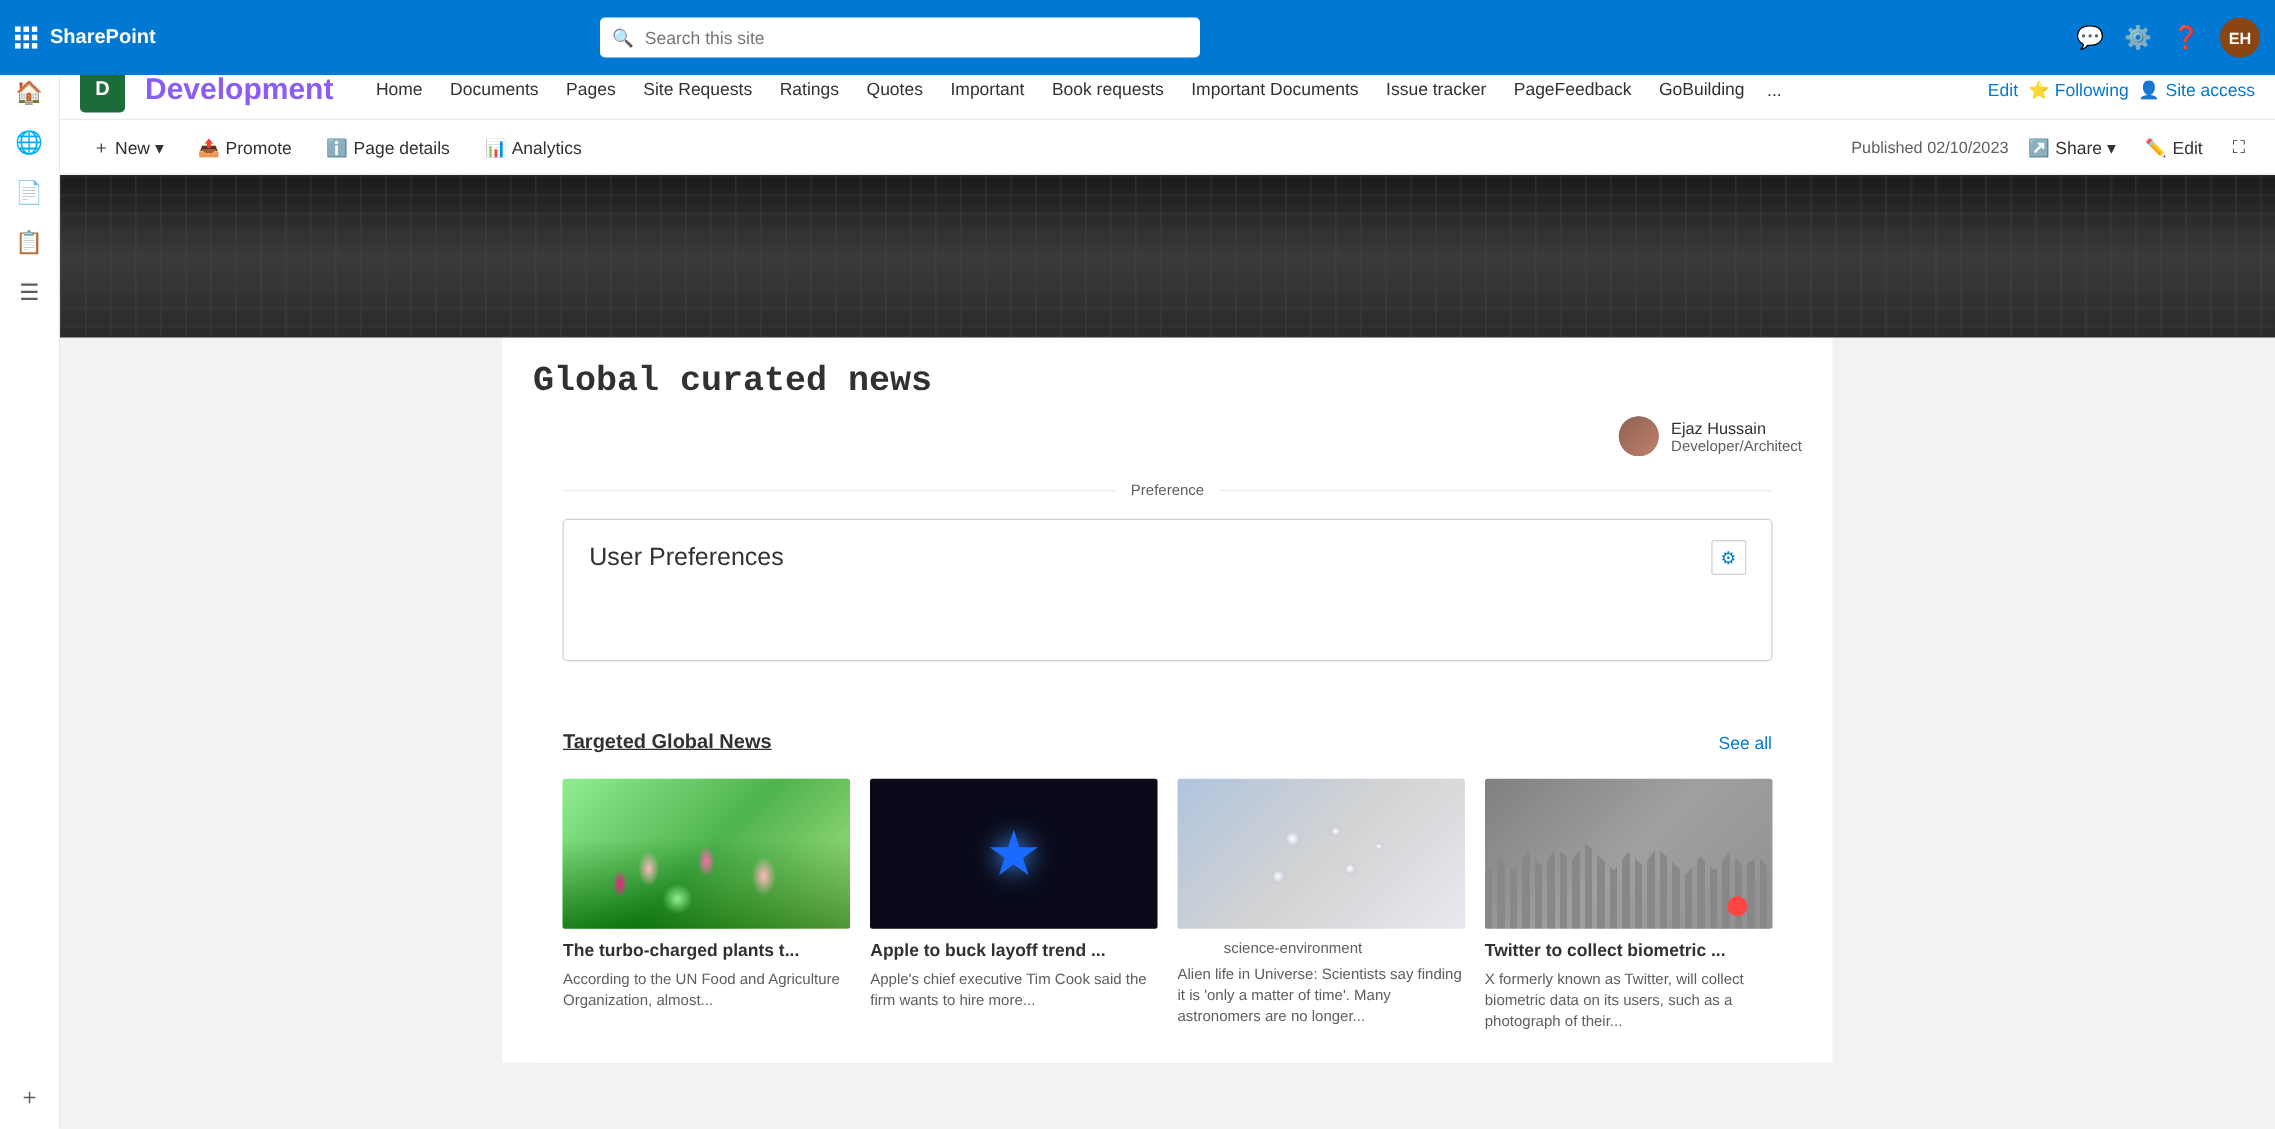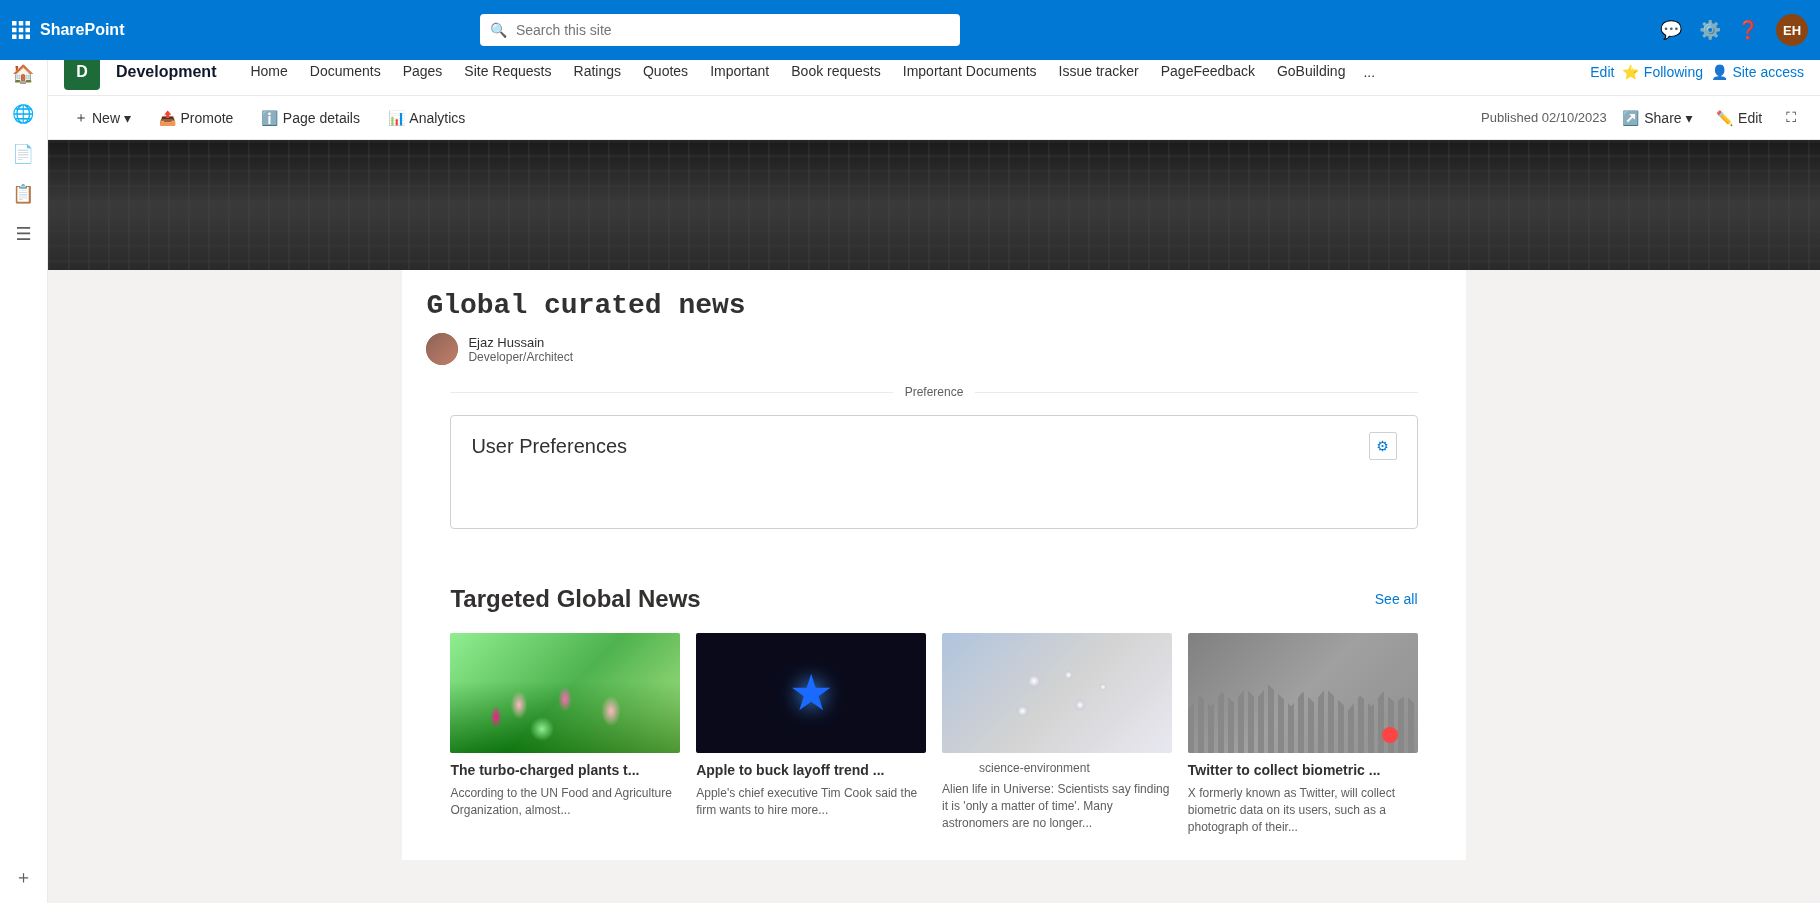--- a/index.html
+++ b/index.html
@@ -114,21 +114,21 @@
     }
     .site-logo {
       width: 36px; height: 36px;
       background: #1e6b3a;
       border-radius: 4px;
       display: flex; align-items: center; justify-content: center;
       color: white; font-size: 16px; font-weight: 700;
       flex-shrink: 0;
     }
     .site-name {
-      font-size: 16px; font-weight: 600; color: #0f172a;
+      font-size: 24px; font-weight: 600; color: #8b5cf6;
       margin-right: 8px; white-space: nowrap;
     }
     .site-nav {
       display: flex; align-items: center; gap: 2px;
       overflow: hidden;
     }
     .nav-item {
       padding: 0 10px;
       height: 48px;
       display: flex; align-items: center;
@@ -222,21 +222,21 @@
 
     .page-title {
       font-size: 28px;
       font-weight: 600;
       color: #323130;
       margin-bottom: 12px;
       font-family: Liberation Mono, monospace;
     }
 
     .author-row {
-      display: flex; align-items: center; gap: 10px;
+      display: flex; align-items: center; gap: 10px; justify-content: flex-end;
     }
     .author-avatar {
       width: 32px; height: 32px;
       border-radius: 50%;
       background: #8b6355;
       overflow: hidden;
       flex-shrink: 0;
     }
     .author-info { font-size: 13px; color: #323130; }
     .author-role { color: #605e5c; font-size: 12px; }
@@ -287,21 +287,21 @@
       background: white;
       padding: 24px 24px;
       margin-top: 12px;
     }
 
     .news-header {
       display: flex; align-items: center; justify-content: space-between;
       margin-bottom: 20px;
     }
     .news-title {
-      font-size: 24px; font-weight: 600; color: #323130;
+      font-size: 16px; font-weight: 600; color: #323130; text-decoration: underline;
     }
     .see-all-link {
       font-size: 14px; color: #0078d4; cursor: pointer; text-decoration: none;
     }
 
     .news-grid {
       display: grid;
       grid-template-columns: repeat(4, 1fr);
       gap: 16px;
     }

